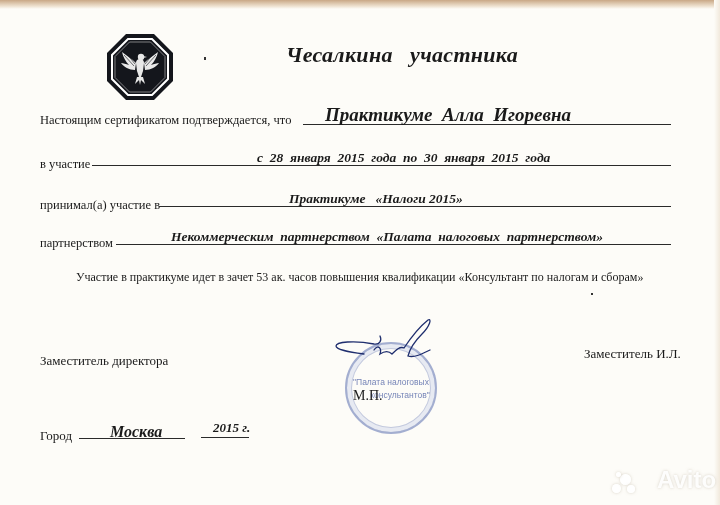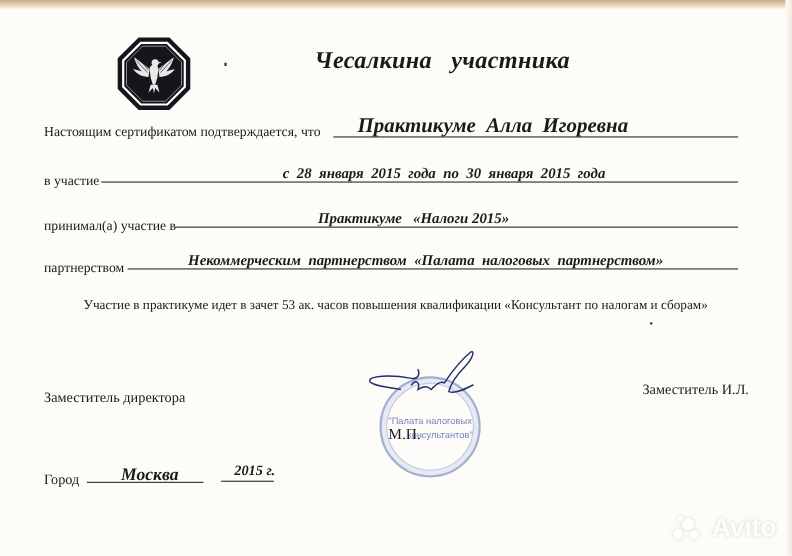--- a/index.html
+++ b/index.html
@@ -45,21 +45,21 @@
   .stamp-text {
     position:absolute; left:0; width:88px; text-align:center;
     font-family:"Liberation Sans", sans-serif; font-size:8.5px; color:rgba(70,90,160,0.75);
   }
   .mp { position:absolute; left:353px; top:388px; font-size:14px;text-align:center; }
   .sig { position:absolute; left:330px; top:312px; width:110px; height:60px; }
   .avito {
     position:absolute; left:612px; top:466px;
     font-family:"Liberation Sans", sans-serif; font-size:24px; font-weight:bold;
     color:rgba(255,255,255,0.92); text-shadow:0 0 3px rgba(180,170,150,0.5);
-    display:flex; align-items:center; gap:9px;
+    display:flex; align-items:flex-end; gap:19px;
   }
   .avito-dots { position:relative; width:26px; height:22px; }
   .avito-dots span {
     position:absolute; border-radius:50%; background:rgba(255,255,255,0.92);
     box-shadow:0 0 3px rgba(180,170,150,0.5);
   }
   .speck { position:absolute; width:2px; height:3px; background:#333; }
 </style>
 </head>
 <body>

